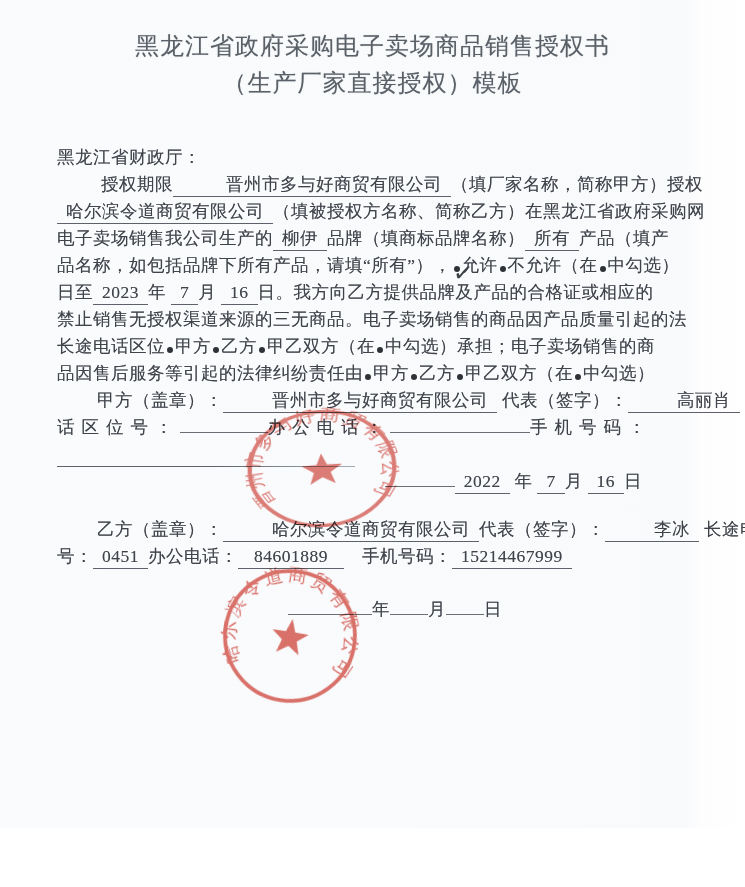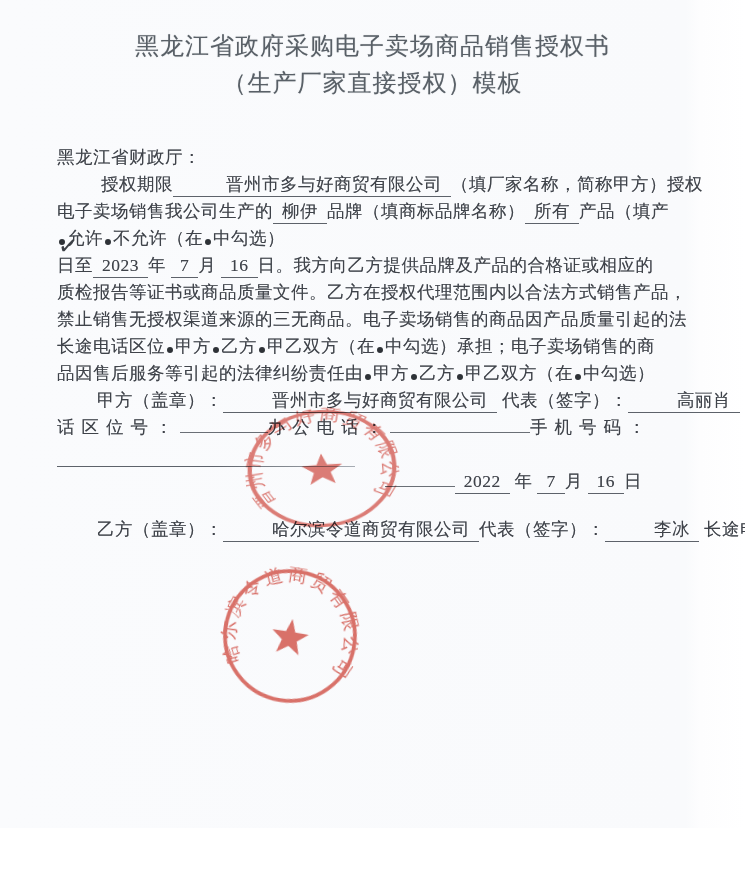--- a/index.html
+++ b/index.html
@@ -108,48 +108,50 @@
 
   <div class="doc-title">黑龙江省政府采购电子卖场商品销售授权书</div>
   <div class="doc-subtitle">（生产厂家直接授权）模板</div>
 
   <div class="content">
 
     <div class="line">黑龙江省财政厅：</div>
 
     <div class="line indent"><span>授权期限</span><span class="fill">晋州市多与好商贸有限公司</span><span>（填厂家名称，简称甲方）授权</span></div>
 
+    <div class="line"><span class="fill">哈尔滨令道商贸有限公司</span><span>（填被授权方名称、简称乙方）在黑龙江省政府采购网</span></div>
 
     <div class="line"><span>电子卖场销售我公司生产的</span><span class="fill">柳伊</span><span>品牌（填商标品牌名称）</span><span class="fill">所有</span><span>产品（填产</span></div>
 
-    <div class="line"><span class="rdo"><i class="check">✓</i></span><span>允许</span><span class="rdo"></span><span>不允许</span><span>（在</span><span class="rdo"></span><span>中勾选）</span></div>
+    <div class="line"><span>品名称，如包括品牌下所有产品，请填“所有”），</span><span class="rdo"><i class="check">✓</i></span><span>允许</span><span class="rdo"></span><span>不允许</span><span>（在</span><span class="rdo"></span><span>中勾选）</span></div>
 
 
     <div class="line"><span>日至</span><span class="fill">2023</span><span>年</span> <span class="fill">7</span><span>月</span> <span class="fill">16</span><span>日。我方向乙方提供品牌及产品的合格证或相应的</span></div>
 
-    <div class="line">质检报告等证书或商品质量文件。乙方在授权代理范围内以合法方式销售产品，</div>
 
     <div class="line">禁止销售无授权渠道来源的三无商品。电子卖场销售的商品因产品质量引起的法</div>
 
     <div class="line"><span>长途电话区位</span><span class="rdo"></span><span>甲方</span><span class="rdo"></span><span>乙方</span><span class="rdo"></span><span>甲乙双方</span><span>（在</span><span class="rdo"></span><span>中勾选）承担；电子卖场销售的商</span></div>
 
     <div class="line"><span>品因售后服务等引起的法律纠纷责任由</span><span class="rdo"></span><span>甲方</span><span class="rdo"></span><span>乙方</span><span class="rdo"></span><span>甲乙双方</span><span>（在</span><span class="rdo"></span><span>中勾选）</span></div>
 
 
     <div class="line indent2"><span>甲方（盖章）：</span><span class="fill">晋州市多与好商贸有限公司</span> <span>代表（签字）：</span><span class="fill">高丽肖</span><span>，长途电</span></div>
 
     <div class="line"><span class="spread">话区位号：</span><span class="fill-blank" style="width:88px"></span><span class="spread">办公电话：</span><span class="fill-blank" style="width:140px"></span><span class="spread">手机号码：</span></div>
 
     <div class="blank-row"><span class="long-blank"></span></div>
 
     <div class="line sign-date"><span class="fill-blank" style="width:70px"></span><span class="fill">2022</span> <span>年</span> <span class="fill">7</span><span>月</span> <span class="fill">16</span><span>日</span></div>
 
     <div class="line indent2 party-b-block"><span>乙方（盖章）：</span><span class="fill">哈尔滨令道商贸有限公司</span><span>代表（签字）：</span><span class="fill">李冰</span> <span>长途电话区位</span></div>
 
+    <div class="line"><span>号：</span><span class="fill">0451</span><span>办公电话：</span><span class="fill" style="padding:0 16px">84601889</span>　<span>手机号码：</span><span class="fill">15214467999</span></div>
 
+    <div class="line bottom-date"><span class="fill-blank" style="width:84px"></span><span>年</span><span class="fill-blank" style="width:38px"></span><span>月</span><span class="fill-blank" style="width:38px"></span><span>日</span></div>
 
   </div>
 
   <svg class="seal seal-a" viewBox="0 0 200 200" preserveAspectRatio="none">
     <ellipse class="seal-ring" cx="100" cy="100" rx="94" ry="94"></ellipse>
     <path id="sealArcA" d="M 34.5,145.9 A 80,80 0 1 1 165.5,145.9" fill="none"></path>
     <text class="seal-text"><textPath href="#sealArcA" startOffset="50%" text-anchor="middle">晋州市多与好商贸有限公司</textPath></text>
     <polygon class="seal-star" points="100,75 106.8,93.7 126.6,94.3 110.9,106.6 116.5,125.7 100,114.5 83.5,125.7 89.1,106.6 73.4,94.3 93.2,93.7"></polygon>
   </svg>
 

